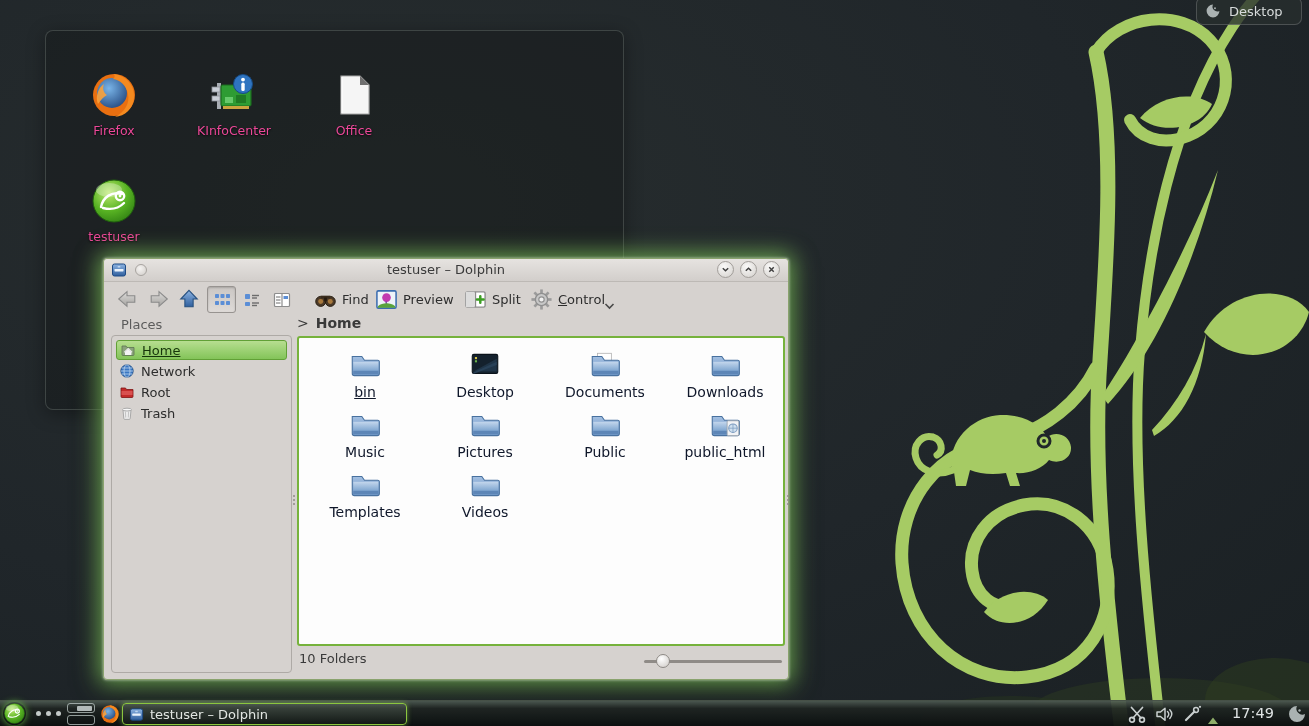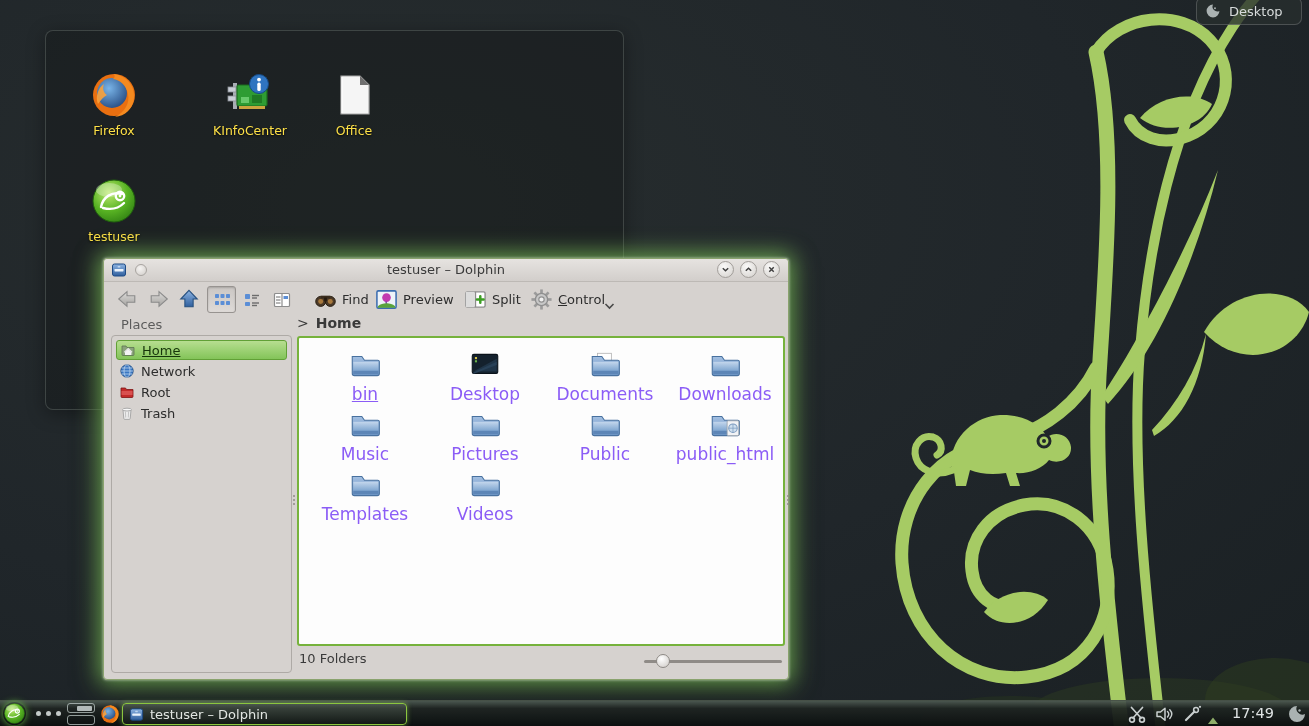--- a/index.html
+++ b/index.html
@@ -14,21 +14,21 @@
   .toolbox{position:absolute;left:1196px;top:-3px;width:106px;height:28px;
      background:rgba(40,46,46,.78);border:1px solid rgba(255,255,255,.18);
      border-radius:7px;display:flex;align-items:center;gap:8px;padding:0 8px;
      box-sizing:border-box;color:#d7dbdb;font-size:13px;}
   
   .folderview{position:absolute;left:45px;top:30px;width:577px;height:378px;
      background:rgba(16,20,20,.36);border:1px solid rgba(150,160,155,.28);
      border-radius:8px;box-shadow:0 4px 18px rgba(0,0,0,.35);}
   .dicon{position:absolute;width:110px;text-align:center;cursor:default;}
   .dicon svg{width:48px;height:48px;display:block;margin:0 auto;}
-  .dicon .dlabel{display:block;margin-top:4px;font-size:12.5px;color:#fde047;
+  .dicon .dlabel{display:block;margin-top:4px;font-size:12.5px;color:#ec4899;
      text-shadow:0 1px 2px rgba(0,0,0,.9);}
   
   .window{position:absolute;left:103px;top:258px;width:684px;height:420px;
      background:#d6d2cf;border:1px solid #8aa36e;border-radius:4px;
      box-shadow:0 0 3px rgba(255,255,255,.6),0 0 22px 5px rgba(133,204,98,.75),0 8px 30px rgba(0,0,0,.55);}
   .titlebar{position:absolute;left:0;top:0;right:0;height:22px;
      background:linear-gradient(#e6e3e0,#d2cecb);border-radius:4px 4px 0 0;
      border-bottom:1px solid #bdb9b5;}
   .title-text{position:absolute;left:0;right:0;top:3px;text-align:center;
      font-size:13px;color:#3a3a3a;}
@@ -65,21 +65,21 @@
      padding:0 3px;font-size:13px;color:#2d2d2d;border-radius:3px;}
   .pitem svg{width:16px;height:16px;flex:0 0 16px;}
   .pitem.selected{background:linear-gradient(#b7de90,#83c459);border:1px solid #61a036;
      box-sizing:border-box;}
   .pitem.selected .plabel{color:#16340a;text-decoration:underline;}
   
   .view{position:absolute;left:193px;top:77px;width:488px;height:310px;background:#fdfdfd;
      border:2px solid #76b23c;border-radius:3px;box-sizing:border-box;}
   .fcell{position:absolute;width:116px;text-align:center;}
   .fcell svg{width:34px;height:34px;display:block;margin:0 auto;}
-  .fcell .flabel{display:block;margin-top:2px;font-size:17px;color:#8b5cf6;}
+  .fcell .flabel{display:block;margin-top:2px;font-size:14px;color:#0f172a;}
   .fcell.hovered .flabel{text-decoration:underline;}
   
   .status-text{position:absolute;left:195px;top:392px;font-size:13px;color:#3a3a3a;}
   .zoom-slider{position:absolute;left:540px;top:394px;width:140px;height:16px;}
   .zoom-track{position:absolute;left:0;right:2px;top:7px;height:3px;border-radius:2px;background:#8f8b87;}
   .zoom-handle{position:absolute;left:12px;top:1px;width:14px;height:14px;border-radius:50%;
      background:radial-gradient(circle at 38% 32%,#ffffff,#cdc9c5);border:1px solid #8e8a86;box-sizing:border-box;}
   .splitter{position:absolute;top:230px;width:5px;height:22px;display:flex;flex-direction:column;
      align-items:center;justify-content:center;gap:2px;}
   .splitter i{width:2px;height:2px;border-radius:50%;background:#8f8b87;}
@@ -357,21 +357,21 @@
     <span>Desktop</span>
   </div>
 
   <div class="folderview">
     <div class="dicon" style="left:13px;top:40px">
       <svg>
           <use href="#sym-firefox"></use>
         </svg>
       <span class="dlabel">Firefox</span>
     </div>
-    <div class="dicon" style="left:149px;top:40px">
+    <div class="dicon" style="left:133px;top:40px">
       <svg>
           <use href="#sym-kinfo"></use>
         </svg>
       <span class="dlabel">KInfoCenter</span>
     </div>
     <div class="dicon" style="left:253px;top:40px">
       <svg>
           <use href="#sym-office"></use>
         </svg>
       <span class="dlabel">Office</span>

